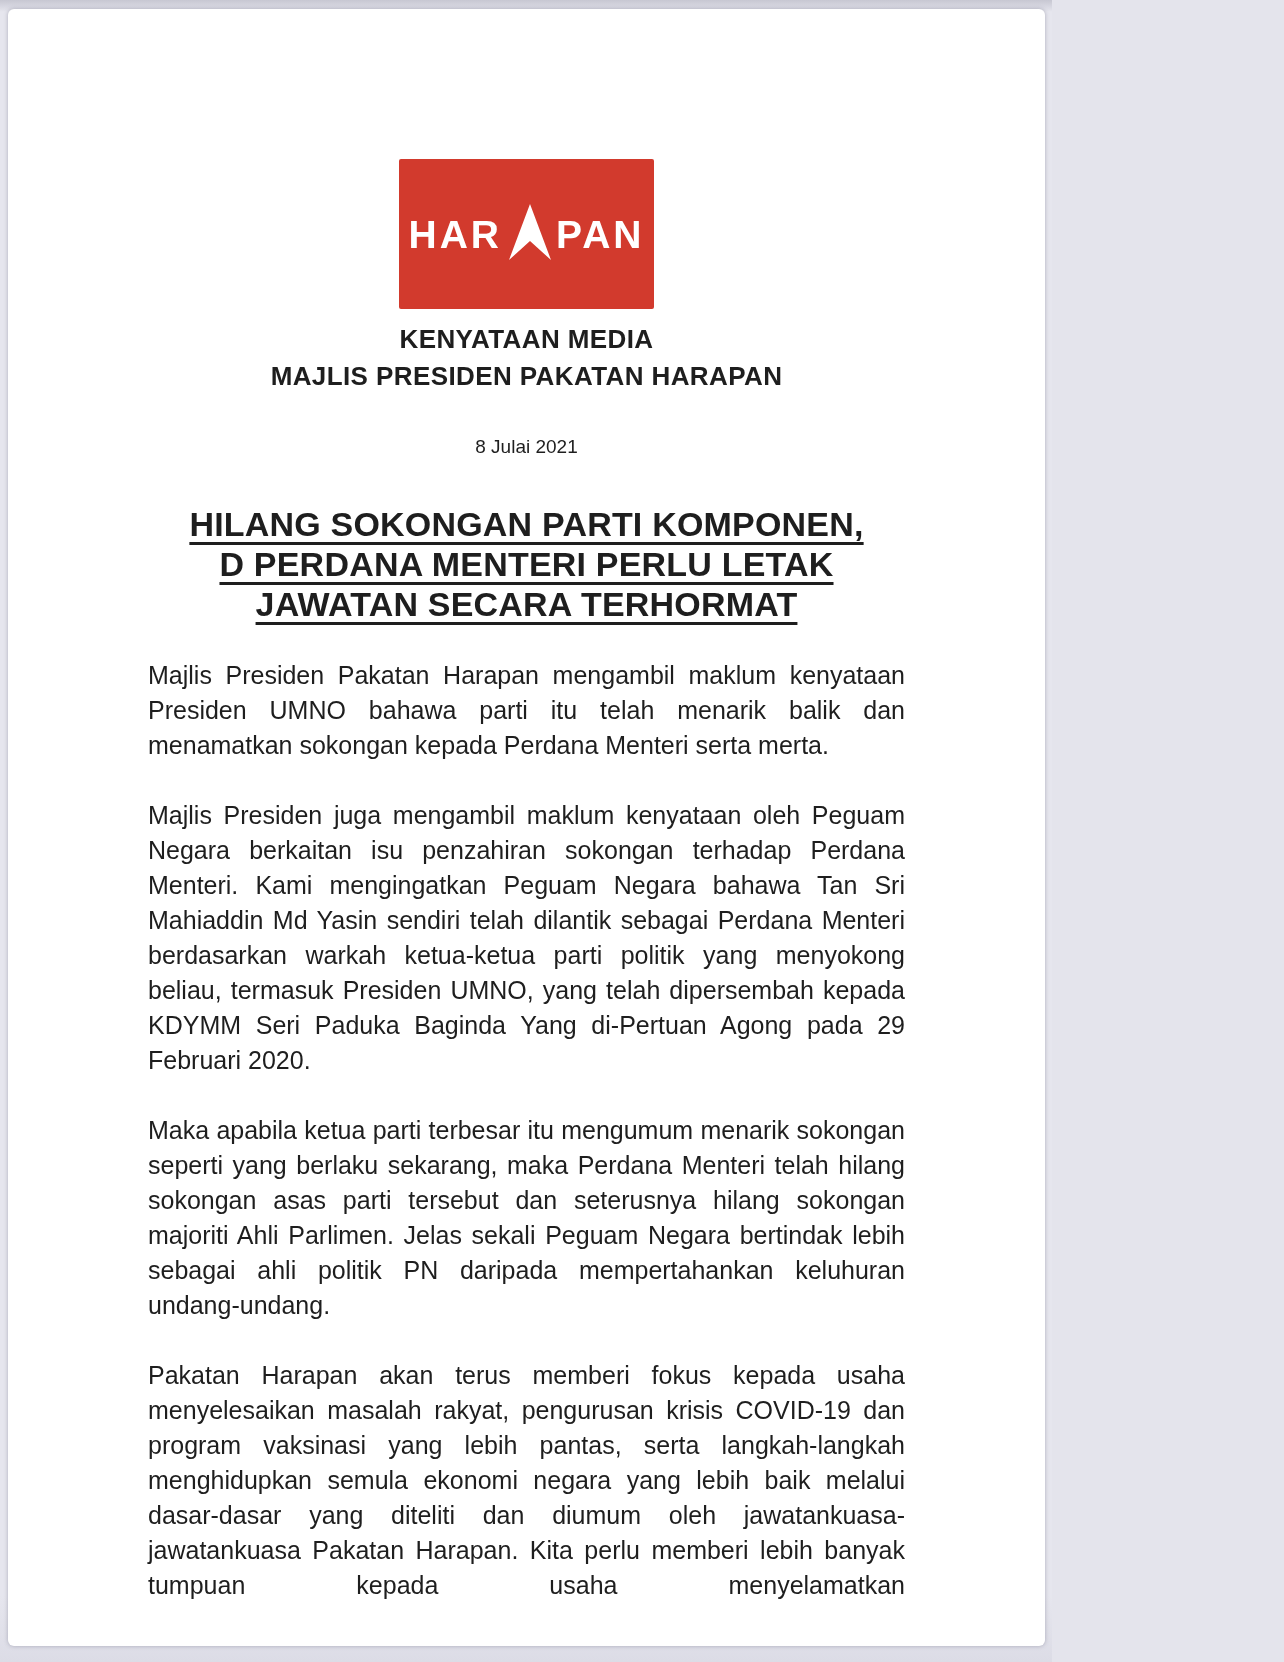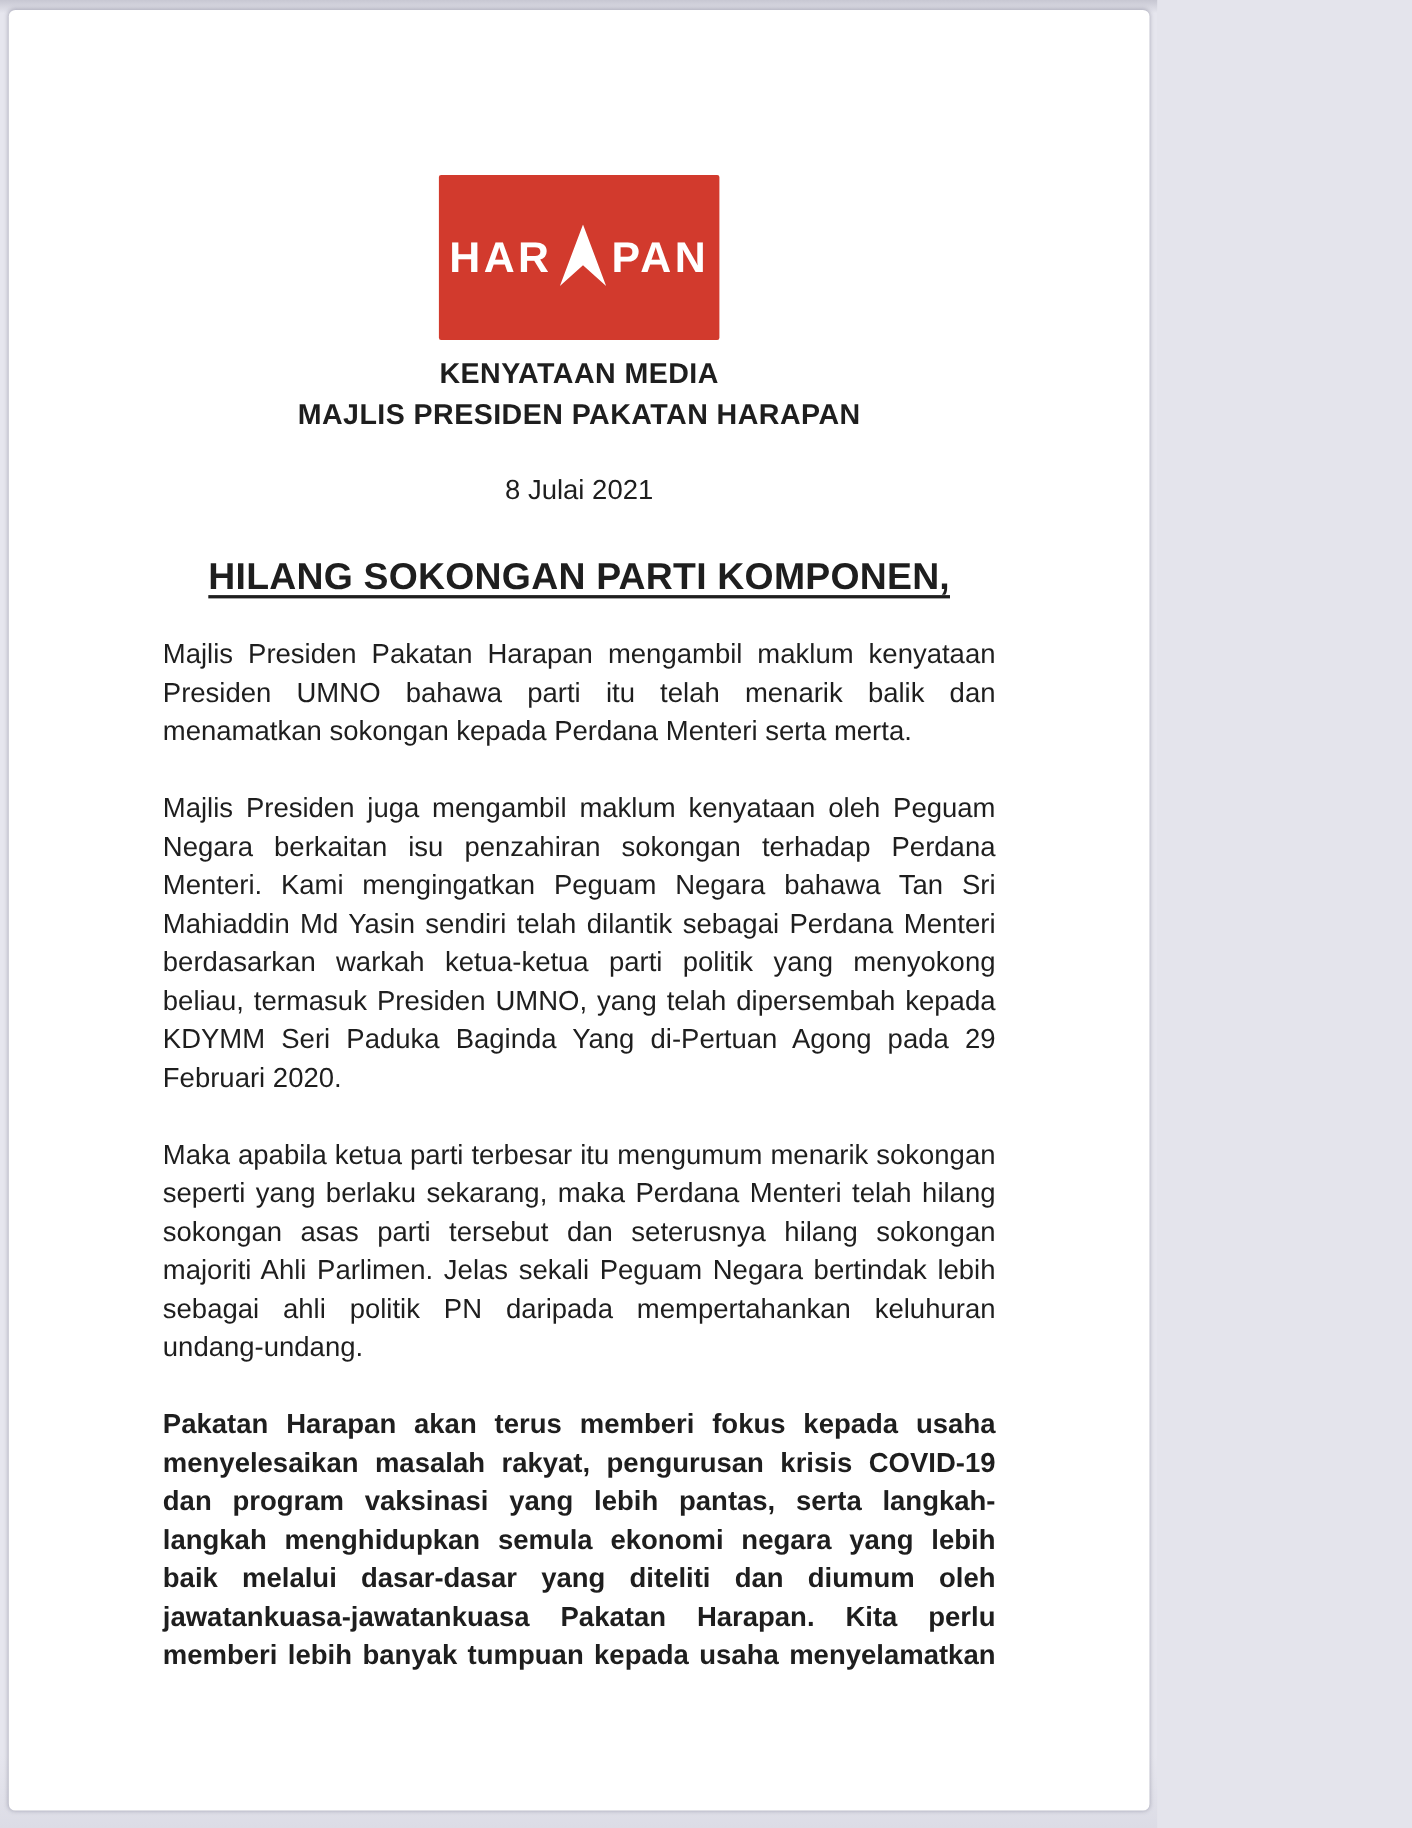--- a/index.html
+++ b/index.html
@@ -53,21 +53,21 @@
   }
   .title-block {
     margin-top: 12px;
     font-size: 26px;
     font-weight: bold;
     line-height: 37px;
     letter-spacing: 0.4px;
   }
   .date-line {
     margin-top: 34px;
-    font-size: 25px;
+    font-size: 19px;
     line-height: 35px;
   }
   .headline-block {
     margin-top: 40px;
     font-size: 34px;
     font-weight: bold;
     line-height: 40px;
     letter-spacing: 0.2px;
   }
   .headline-block div {
@@ -75,21 +75,21 @@
     text-decoration-thickness: 2.5px;
     text-underline-offset: 6px;
   }
   .body-text {
     margin-top: 34px;
     font-size: 25px;
     line-height: 35px;
     text-align: justify;
   }
   .body-text p { margin: 16px 0 35px 0; }
-  .body-text p.cut-at-page-end { text-align-last: justify; font-weight: bold; }
+  .body-text p.cut-at-page-end { text-align-last: justify; }
 </style>
 </head>
 <body>
 
 <div class="photo-frame">
   <div class="page">
 
     <div class="logo" style="background-color: rgb(210, 58, 45);">
       <span class="logo-text">HAR</span>
       <svg class="logo-arrow" viewBox="0 0 60 80" xmlns="http://www.w3.org/2000/svg" aria-hidden="true">
@@ -100,20 +100,21 @@
 
     <div class="title-block">
       <div>KENYATAAN MEDIA</div>
       <div>MAJLIS PRESIDEN PAKATAN HARAPAN</div>
     </div>
 
     <div class="date-line">8 Julai 2021</div>
 
     <div class="headline-block">
       <div>HILANG SOKONGAN PARTI KOMPONEN,</div>
+      <div>D PERDANA MENTERI PERLU LETAK JAWATAN SECARA TERHORMAT</div>
     </div>
 
     <div class="body-text">
       <p>Majlis Presiden Pakatan Harapan mengambil maklum kenyataan Presiden UMNO bahawa parti itu telah menarik balik dan menamatkan sokongan kepada Perdana Menteri serta merta.</p>
       <p>Majlis Presiden juga mengambil maklum kenyataan oleh Peguam Negara berkaitan isu penzahiran sokongan terhadap Perdana Menteri. Kami mengingatkan Peguam Negara bahawa Tan Sri Mahiaddin Md Yasin sendiri telah dilantik sebagai Perdana Menteri berdasarkan warkah ketua-ketua parti politik yang menyokong beliau, termasuk Presiden UMNO, yang telah dipersembah kepada KDYMM Seri Paduka Baginda Yang di-Pertuan Agong pada 29 Februari 2020.</p>
       <p>Maka apabila ketua parti terbesar itu mengumum menarik sokongan seperti yang berlaku sekarang, maka Perdana Menteri telah hilang sokongan asas parti tersebut dan seterusnya hilang sokongan majoriti Ahli Parlimen. Jelas sekali Peguam Negara bertindak lebih sebagai ahli politik PN daripada mempertahankan keluhuran undang-undang.</p>
       <p class="cut-at-page-end">Pakatan Harapan akan terus memberi fokus kepada usaha menyelesaikan masalah rakyat, pengurusan krisis COVID-19 dan program vaksinasi yang lebih pantas, serta langkah-langkah menghidupkan semula ekonomi negara yang lebih baik melalui dasar-dasar yang diteliti dan diumum oleh jawatankuasa-jawatankuasa Pakatan Harapan. Kita perlu memberi lebih banyak tumpuan kepada usaha menyelamatkan</p>
     </div>
 
   </div>

